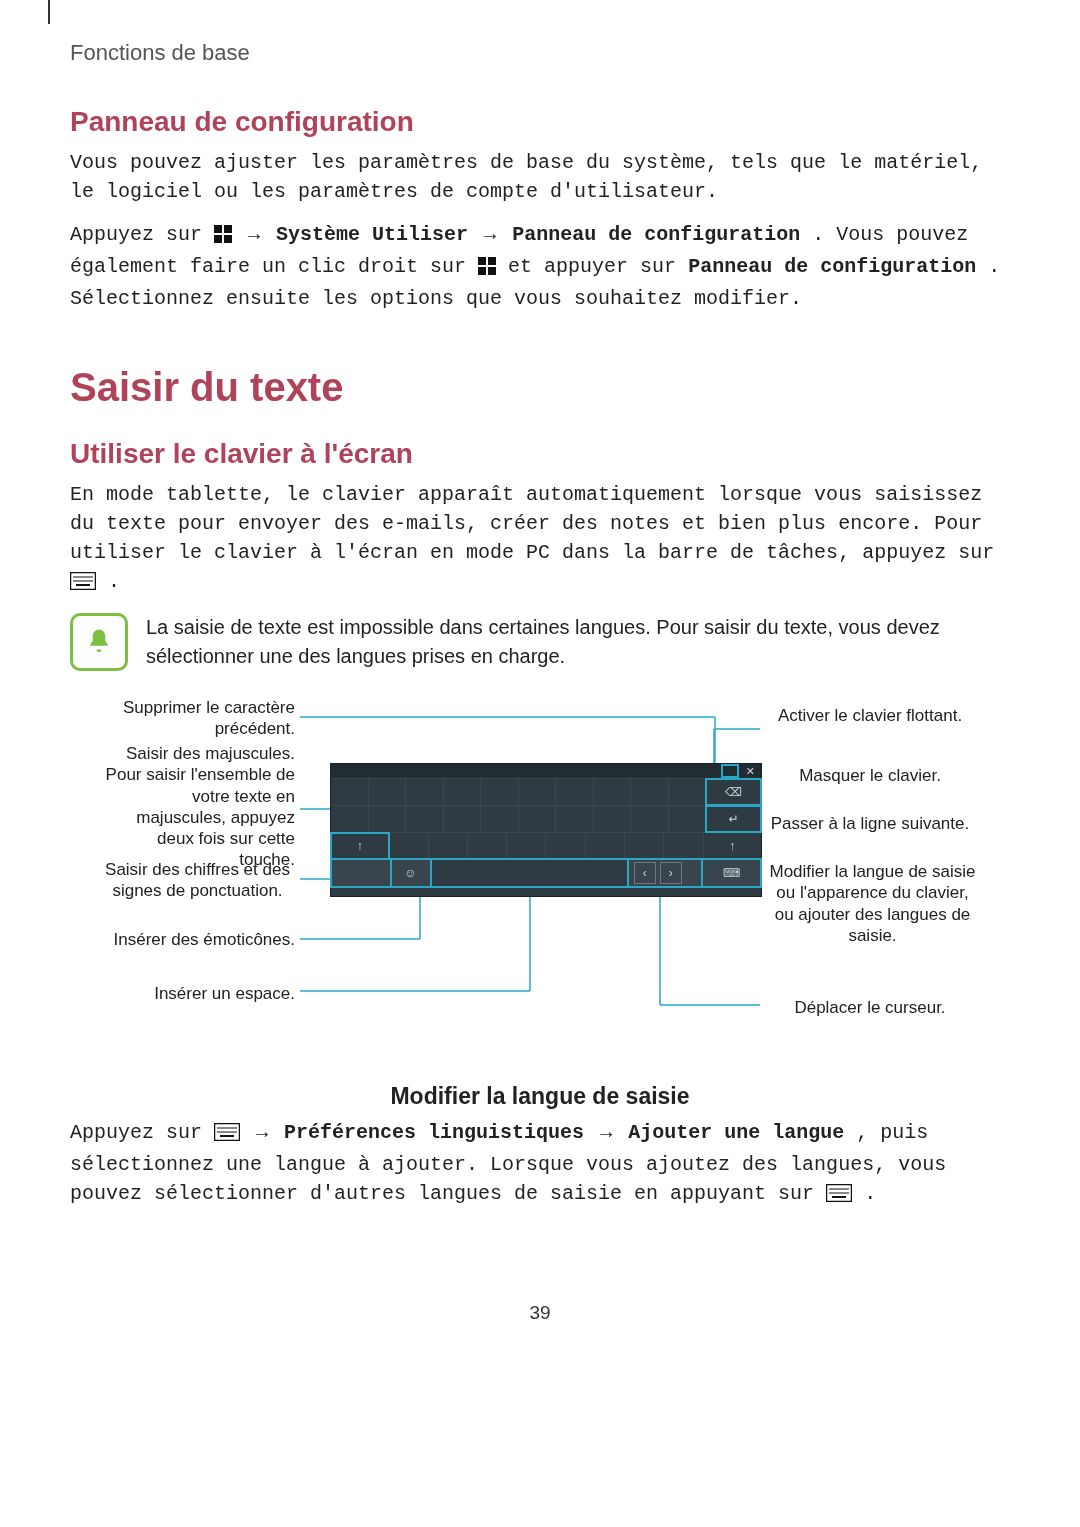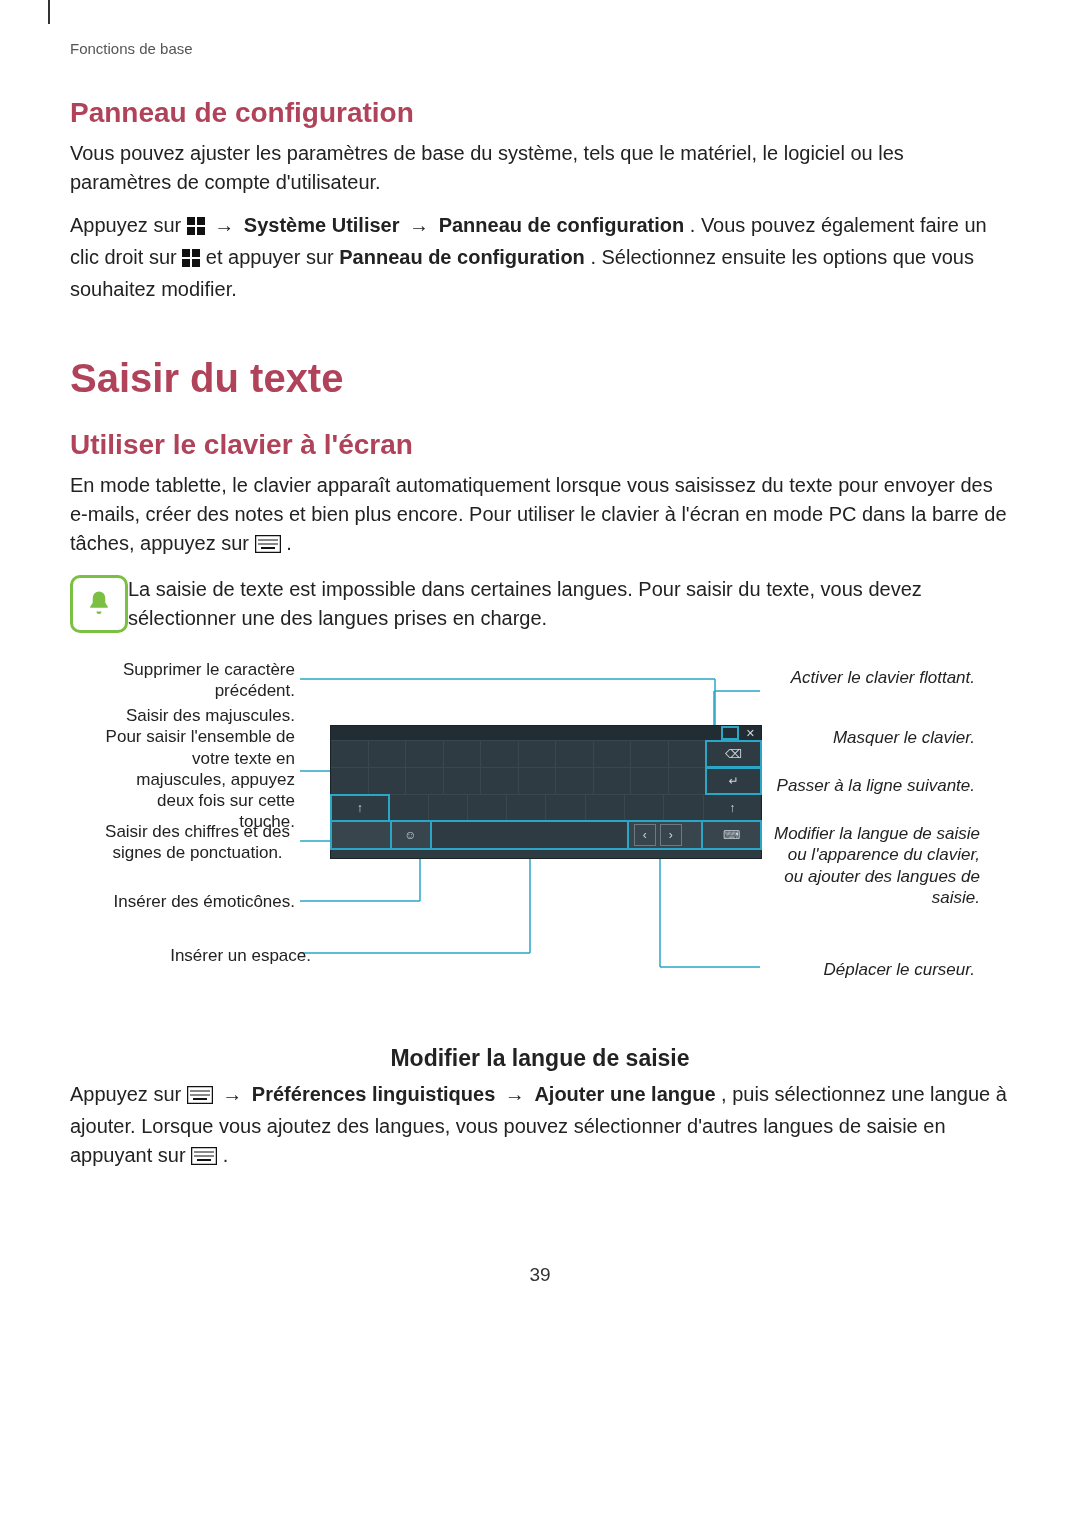--- a/index.html
+++ b/index.html
@@ -16,21 +16,21 @@
   }
   .side-tick {
     position: absolute;
     left: 48px;
     top: 0;
     width: 2px;
     height: 24px;
     background: #333;
   }
   .header-breadcrumb {
-    font-size: 15px;
+    font-size: 22px;
     color: #555;
     margin-bottom: 40px;
   }
   .h2-red {
     color: #b0435a;
     font-size: 28px;
     font-weight: 700;
     margin: 18px 0 10px 0;
   }
   .h1-red {
@@ -42,29 +42,31 @@
   .h3-black {
     font-size: 23px;
     font-weight: 700;
     margin: 32px 0 8px 0;
     text-align: center;
   }
   p.body {
     font-size: 20px;
     line-height: 1.45;
     margin: 8px 0 14px 0;
+    font-family: Liberation Mono, monospace;
   }
   .bold { font-weight: 700; }
   .arrow { padding: 0 4px; }
   .inline-icon {
     display: inline-block;
     vertical-align: -3px;
   }
   .note-row {
     display: flex;
+    gap: 18px;
     margin: 10px 0 20px 0;
   }
   .note-icon-box {
     width: 52px; height: 52px;
     border: 3px solid #7bc043;
     border-radius: 10px;
     display: flex; align-items: center; justify-content: center;
     flex-shrink: 0;
   }
   .note-text {
@@ -128,21 +130,21 @@
     border: 1px solid #6e7a81;
     color: #cfd6da;
     display: flex; align-items: center; justify-content: center;
     font-size: 12px;
   }
   .callout {
     position: absolute;
     line-height: 1.25;
   }
   .callout.left { text-align: right; }
-  .callout.right { text-align: right; font-style: italic; }
+  .callout.right { text-align: center; }
 
   svg.leader {
     position: absolute;
     left: 0; top: 0;
     width: 880px; height: 360px;
     pointer-events: none;
   }
   svg.leader line {
     stroke: #2aa6c6;
     stroke-width: 1.5;
@@ -241,21 +243,21 @@
       <line x1="660" y1="138" x2="640" y2="138"></line>
       <line x1="660" y1="190" x2="638" y2="190"></line>
       <line x1="660" y1="314" x2="560" y2="314"></line>
         <line x1="560" y1="314" x2="560" y2="192"></line>
     </svg>
 
     <div class="callout left" style="left:0; top:6px; width:195px;">Supprimer le caractère précédent.</div>
     <div class="callout left" style="left:0; top:52px; width:195px;">Saisir des majuscules. Pour saisir l'ensemble de votre texte en majuscules, appuyez deux fois sur cette touche.</div>
     <div class="callout left" style="left:0; top:168px; width:195px;text-align:center;">Saisir des chiffres et des signes de ponctuation.</div>
     <div class="callout left" style="left:0; top:238px; width:195px;">Insérer des émoticônes.</div>
-    <div class="callout left" style="left:16px; top:292px; width:195px;">Insérer un espace.</div>
+    <div class="callout left" style="left:0; top:292px; width:195px;">Insérer un espace.</div>
 
     <div class="callout right" style="left:665px; top:14px; width:210px;">Activer le clavier flottant.</div>
     <div class="callout right" style="left:665px; top:74px; width:210px;">Masquer le clavier.</div>
     <div class="callout right" style="left:665px; top:122px; width:210px;">Passer à la ligne suivante.</div>
     <div class="callout right" style="left:665px; top:170px; width:215px;">Modifier la langue de saisie ou l'apparence du clavier, ou ajouter des langues de saisie.</div>
     <div class="callout right" style="left:665px; top:306px; width:210px;">Déplacer le curseur.</div>
 
     <div class="kbd">
       <div style="height:14px; background:#222d33; display:flex; justify-content:flex-end; gap:8px; padding:0 6px; align-items:center;">
         <span class="hl" style="width:14px;height:10px;display:inline-block;border:1px solid #6e7a81;"></span>

